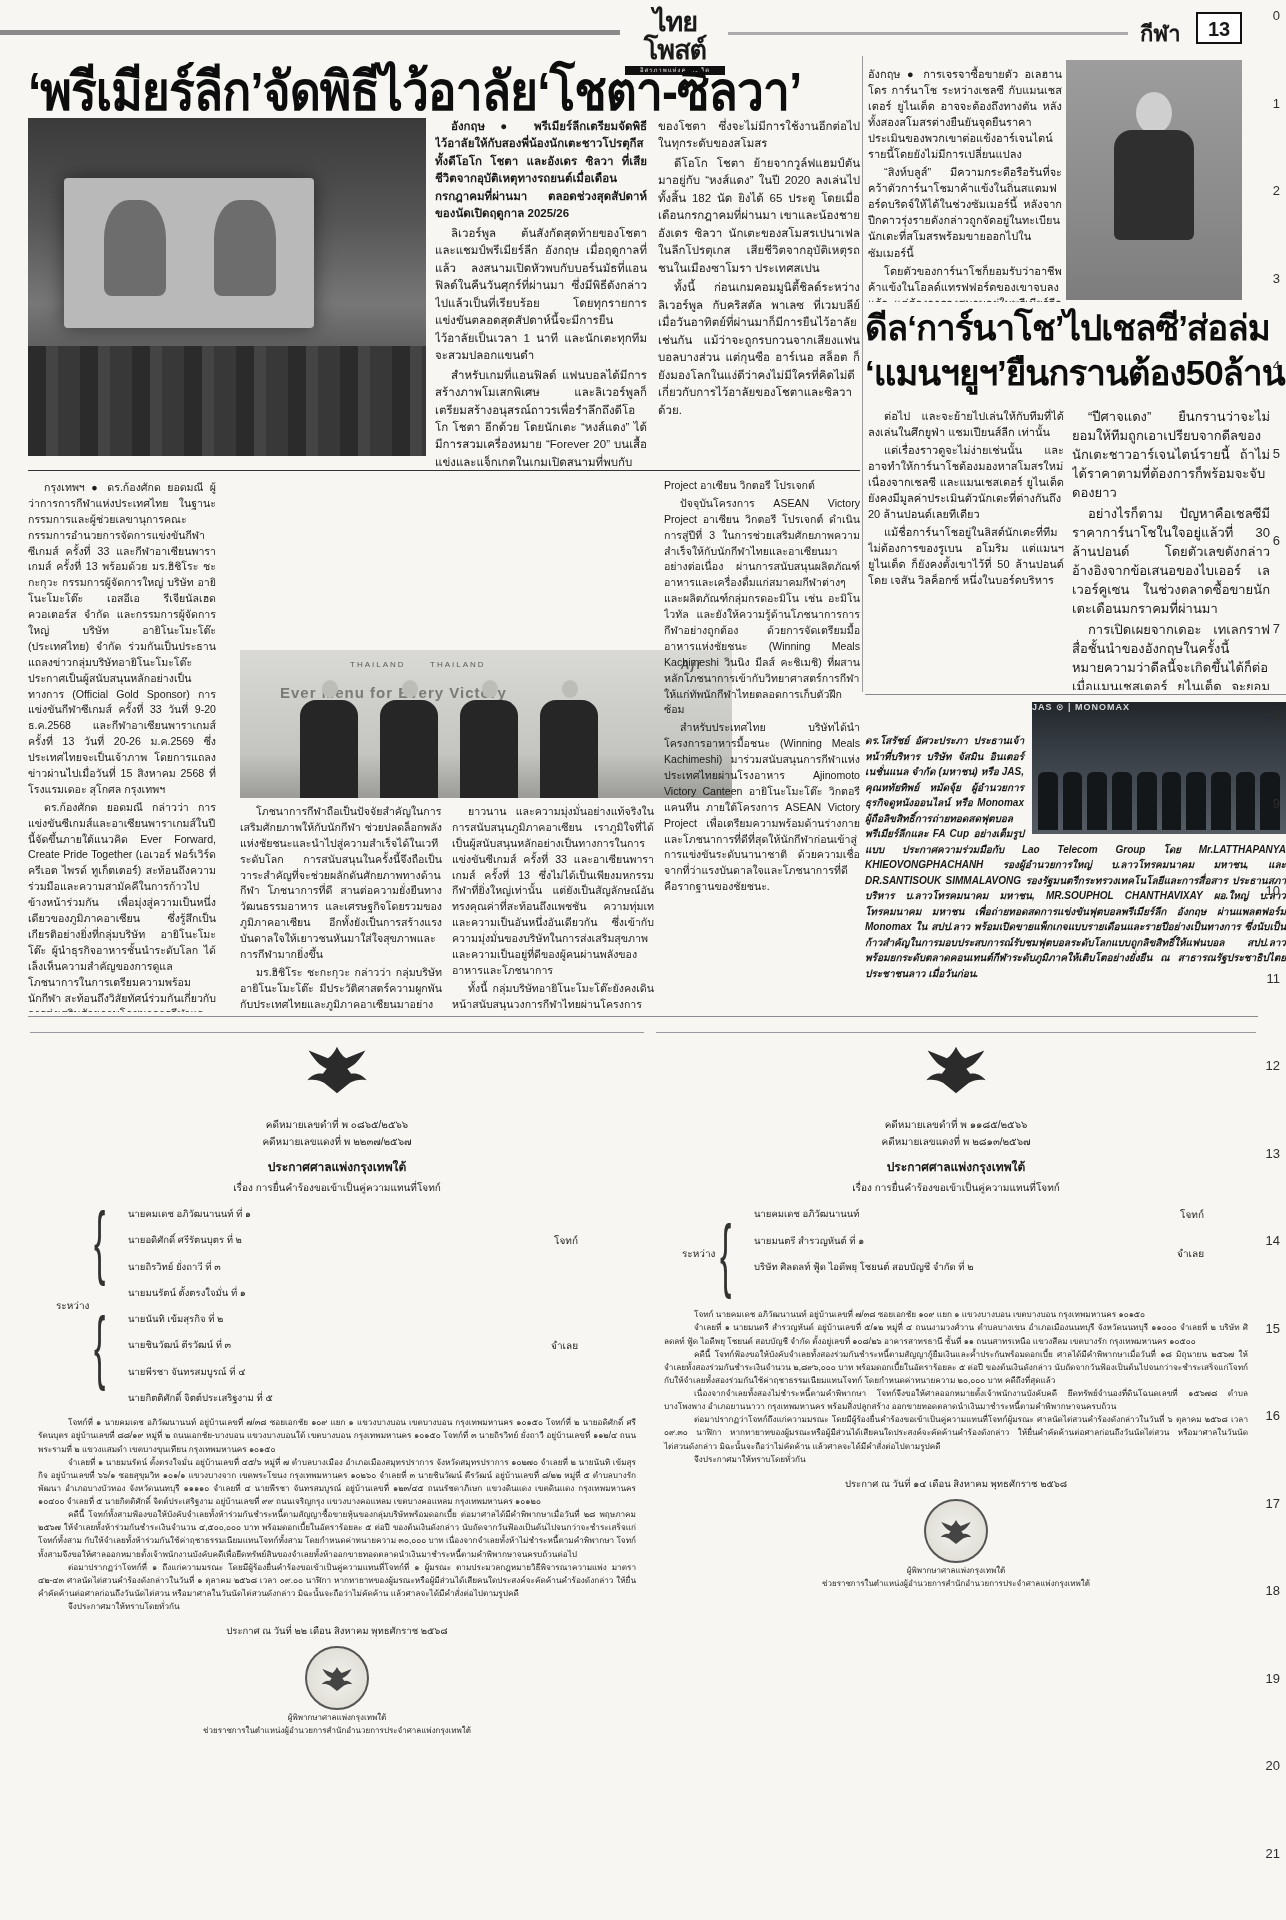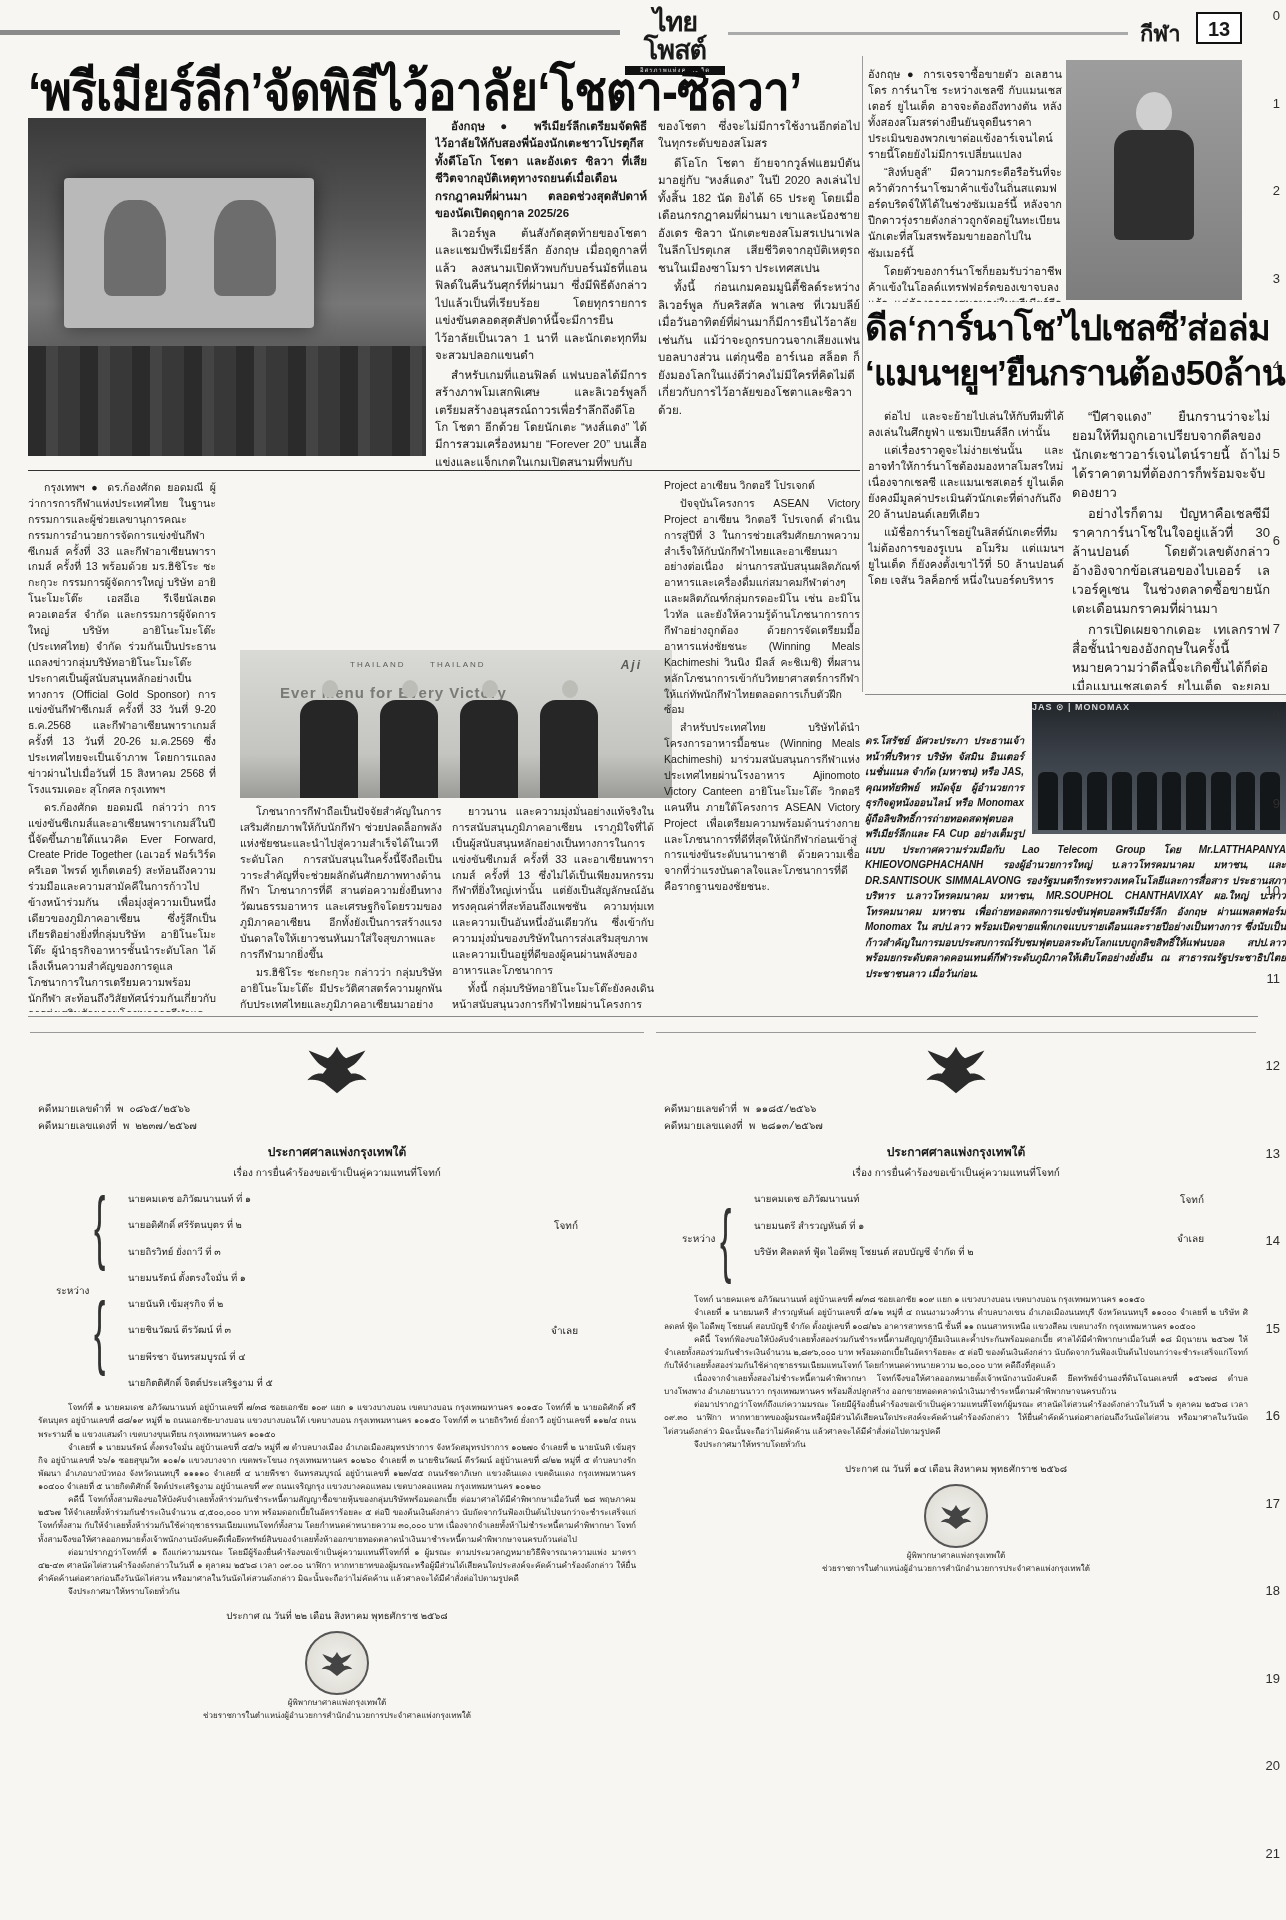--- a/index.html
+++ b/index.html
@@ -29,32 +29,32 @@
     background:linear-gradient(180deg,#3a3a3a 0%,#555 30%,#777 55%,#4a4a4a 80%,#303030 100%);}
   #photo-lead .banner{position:absolute;left:36px;top:60px;width:250px;height:150px;background:#b9b9b9;
     border-radius:4px;box-shadow:0 0 20px rgba(0,0,0,.5);}
   #photo-lead .portrait{position:absolute;top:22px;width:62px;height:96px;border-radius:40% 40% 8px 8px;background:#6d6d6d;}
   #photo-lead .crowd{position:absolute;bottom:0;width:100%;height:110px;
     background:repeating-linear-gradient(90deg,#2b2b2b 0 18px,#444 18px 30px,#383838 30px 52px);}
   #photo-garnacho{left:1066px;top:60px;width:176px;height:240px;
     background:linear-gradient(180deg,#9d9d9d,#8b8b8b 60%,#7d7d7d);}
   #photo-garnacho .torso{position:absolute;left:48px;top:70px;width:80px;height:110px;border-radius:18px 18px 6px 6px;background:#2f2f2f;}
   #photo-garnacho .head{position:absolute;left:70px;top:32px;width:36px;height:42px;border-radius:50%;background:#cfcfcf;}
-  #photo-aji{left:240px;top:650px;width:432px;height:148px;background:linear-gradient(180deg,#d9d9d6,#c4c4c0 70%,#9a9a96);}
+  #photo-aji{left:240px;top:650px;width:492px;height:148px;background:linear-gradient(180deg,#d9d9d6,#c4c4c0 70%,#9a9a96);}
   #photo-aji .fig{position:absolute;bottom:0;width:58px;height:98px;border-radius:16px 16px 0 0;background:#262626;}
   #photo-aji .fig::after{content:"";position:absolute;left:22px;top:-20px;width:16px;height:18px;border-radius:50%;background:#bdbdb8;}
   #photo-aji .ovl{position:absolute;color:#5a5a58;font-size:8px;letter-spacing:2px;}
   #photo-aji .slogan{position:absolute;left:40px;top:34px;font-size:15px;color:#7a7a76;font-weight:bold;letter-spacing:1px;}
   #photo-jas{float:right;width:254px;height:132px;margin:0 0 4px 8px;background:linear-gradient(180deg,#22262b,#3a4048 40%,#565c63);position:relative;}
   #photo-jas .logos{position:absolute;top:0;width:100%;text-align:left;color:#d8d8d8;font-size:9px;font-weight:bold;letter-spacing:1px;}
   #photo-jas .people{position:absolute;bottom:4px;left:6px;right:6px;height:58px;display:flex;gap:5px;}
   #photo-jas .people span{flex:1;background:#14171a;border-radius:6px 6px 0 0;}
   
   .notice{position:absolute;top:1032px;height:868px;border-top:1px solid #9a9a9a;padding:6px 8px 0 8px;font-size:8.2px;line-height:1.6;}
-  .notice .cases{text-align:left;font-size:10px;line-height:1.7;margin-top:0;font-family:Liberation Mono, monospace;}
+  .notice .cases{text-align:center;font-size:10px;line-height:1.7;margin-top:15px;}
   .notice .court{text-align:center;font-size:12px;margin-top:8px;font-weight:bold;}
   .notice .subject{text-align:center;font-size:10px;margin-top:3px;}
   .notice .parties{position:relative;margin-top:10px;min-height:120px;}
   .notice .between{position:absolute;left:18px;top:50%;transform:translateY(-50%);font-size:10px;}
   .notice .pgroup{position:relative;margin:4px 0 10px 90px;width:330px;}
   .notice .brace{position:absolute;left:-34px;top:50%;transform:translateY(-50%) scaleY(2.4);font-size:34px;font-weight:200;color:#333;}
   .notice .pname{font-size:9.5px;line-height:1.75;text-indent:0;}
   .notice .plabel{position:absolute;right:-120px;top:50%;transform:translateY(-50%);font-size:10px;}
   .notice .paras{text-align:justify;margin-top:6px;}
   .notice .paras p{margin:0;text-indent:30px;}

